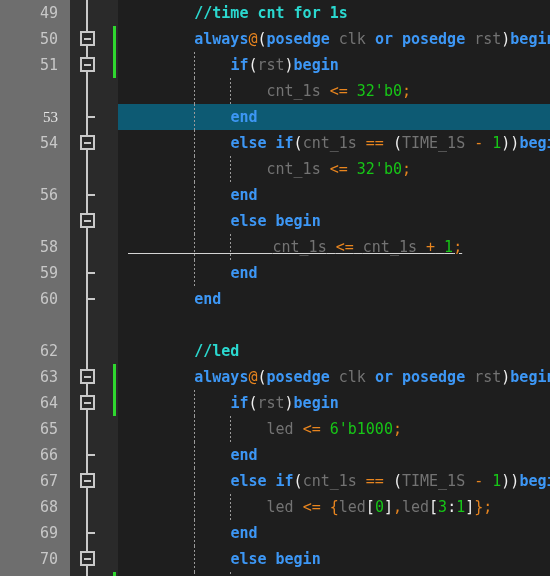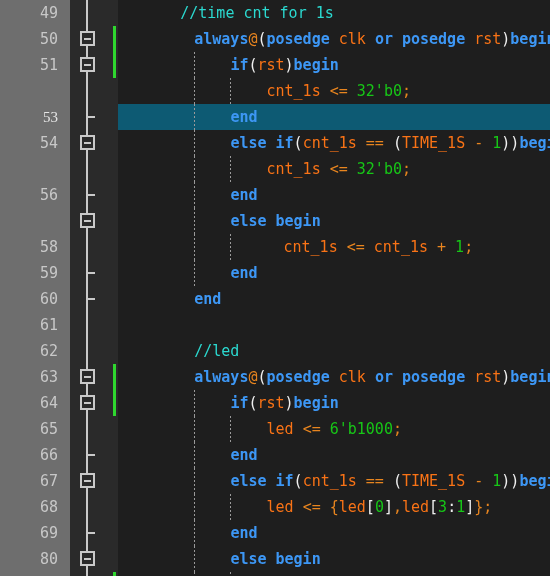--- a/index.html
+++ b/index.html
@@ -42,39 +42,39 @@
         font-size:15px;color:#d4d4d4;}
 
   
   .guide{position:absolute;top:0;width:1px;height:26px;
          background-image:linear-gradient(to bottom,#9a9a9a 0,#9a9a9a 2px,transparent 2px,transparent 4px);
          background-size:1px 4px;}
 
   
   .cm{color:#2bd9d0;}
   .kw{color:#3d97f5;font-weight:bold;}
-  .id{color:#f97316;}
+  .id{color:#737373;}
   .op{color:#e8851f;}
   .num{color:#17c617;}
   .pn{color:#f0f0f0;}
 </style>
 </head>
 <body>
 
 <div id="editor">
   <div class="gutter-bg"></div>
   <div class="fold-bg"></div>
   <div class="code-bg"></div>
   <div class="rows" id="rows">
       <div class="row">
         <div class="lnum">49</div>
         <div class="fold">
           <div class="stem"></div>
         </div>
-        <div class="code" style="left: 108px;"><span class="pn">        </span><span class="cm">//time cnt for 1s</span></div>
+        <div class="code" style="left: 122px; font-weight: bold;"><span class="pn">        </span><span class="cm">//time cnt for 1s</span></div>
       </div>
       <div class="row">
         <div class="lnum">50</div>
         <div class="fold">
           <div class="stem half-top"></div>
           <div class="stem half-bot"></div>
           <div class="box"></div>
         </div>
         <div class="mod"></div>
         <div class="code" style="left: 122px;"><span class="pn">        </span><span class="kw">always</span><span class="op">@</span><span class="pn">(</span><span class="kw">posedge</span><span class="pn"> </span><span class="id">clk</span><span class="pn"> </span><span class="kw">or</span><span class="pn"> </span><span class="kw">posedge</span><span class="pn"> </span><span class="id">rst</span><span class="pn">)</span><span class="kw">begin</span></div>
@@ -144,52 +144,51 @@
         <div class="guide" style="left: 194.32px;"></div>
         <div class="code" style="left: 122px;"><span class="pn">            </span><span class="kw">else</span><span class="pn"> </span><span class="kw">begin</span></div>
       </div>
       <div class="row">
         <div class="lnum">58</div>
         <div class="fold">
           <div class="stem"></div>
         </div>
         <div class="guide" style="left: 194.32px;"></div>
         <div class="guide" style="left: 230.48px;"></div>
-        <div class="code" style="left: 139px;"><span class="pn">                </span><span class="id">cnt_1s</span><span class="pn"> </span><span class="op">&lt;=</span><span class="pn"> </span><span class="id">cnt_1s</span><span class="pn"> </span><span class="op">+</span><span class="pn"> </span><span class="num">1</span><span class="op">;</span></div>
+        <div class="code" style="left: 128px; text-decoration: underline;"><span class="pn">                </span><span class="id">cnt_1s</span><span class="pn"> </span><span class="op">&lt;=</span><span class="pn"> </span><span class="id">cnt_1s</span><span class="pn"> </span><span class="op">+</span><span class="pn"> </span><span class="num">1</span><span class="op">;</span></div>
       </div>
       <div class="row">
         <div class="lnum">59</div>
         <div class="fold">
           <div class="stem"></div>
           <div class="tick"></div>
         </div>
         <div class="guide" style="left: 194.32px;"></div>
         <div class="code" style="left: 122px;"><span class="pn">            </span><span class="kw">end</span></div>
       </div>
       <div class="row">
         <div class="lnum">60</div>
         <div class="fold">
           <div class="stem"></div>
           <div class="tick"></div>
         </div>
         <div class="code" style="left: 122px;"><span class="pn">        </span><span class="kw">end</span></div>
       </div>
       <div class="row">
-        <div class="lnum">61</div>
         <div class="fold">
           <div class="stem"></div>
         </div>
         <div class="code" style="left: 122px;"></div>
       </div>
       <div class="row">
         <div class="lnum">62</div>
         <div class="fold">
           <div class="stem"></div>
         </div>
-        <div class="code" style="left: 122px;"><span class="pn">        </span><span class="cm">//led</span></div>
+        <div class="code" style="left: 122px; font-weight: bold;"><span class="pn">        </span><span class="cm">//led</span></div>
       </div>
       <div class="row">
         <div class="lnum">63</div>
         <div class="fold">
           <div class="stem half-top"></div>
           <div class="stem half-bot"></div>
           <div class="box"></div>
         </div>
         <div class="mod"></div>
         <div class="code" style="left: 122px;"><span class="pn">        </span><span class="kw">always</span><span class="op">@</span><span class="pn">(</span><span class="kw">posedge</span><span class="pn"> </span><span class="id">clk</span><span class="pn"> </span><span class="kw">or</span><span class="pn"> </span><span class="kw">posedge</span><span class="pn"> </span><span class="id">rst</span><span class="pn">)</span><span class="kw">begin</span></div>
@@ -245,21 +244,21 @@
       <div class="row">
         <div class="lnum">69</div>
         <div class="fold">
           <div class="stem"></div>
           <div class="tick"></div>
         </div>
         <div class="guide" style="left: 194.32px;"></div>
         <div class="code" style="left: 122px;"><span class="pn">            </span><span class="kw">end</span></div>
       </div>
       <div class="row">
-        <div class="lnum">80</div>
+        <div class="lnum">70</div>
         <div class="fold">
           <div class="stem half-top"></div>
           <div class="stem half-bot"></div>
           <div class="box"></div>
         </div>
         <div class="guide" style="left: 194.32px;"></div>
         <div class="code" style="left: 122px;"><span class="pn">            </span><span class="kw">else</span><span class="pn"> </span><span class="kw">begin</span></div>
       </div>
       <div class="row">
         <div class="lnum">71</div>

